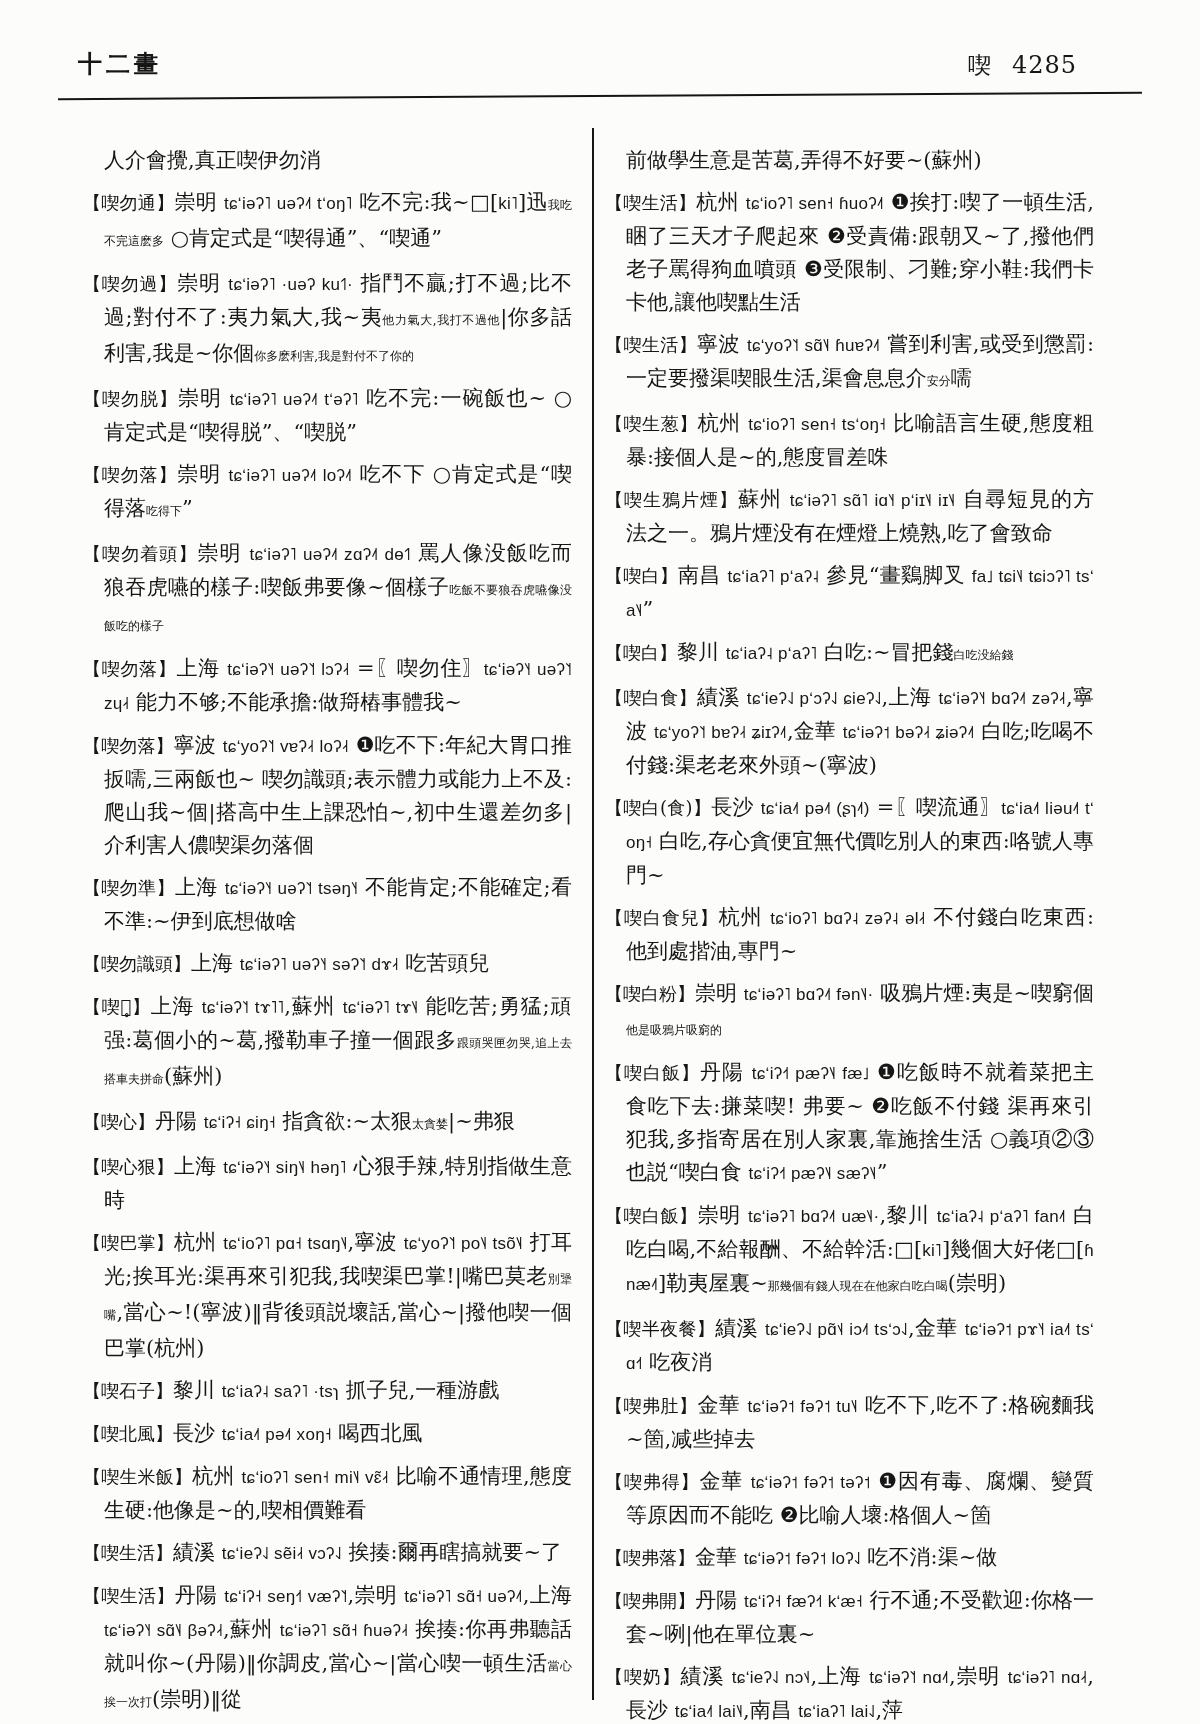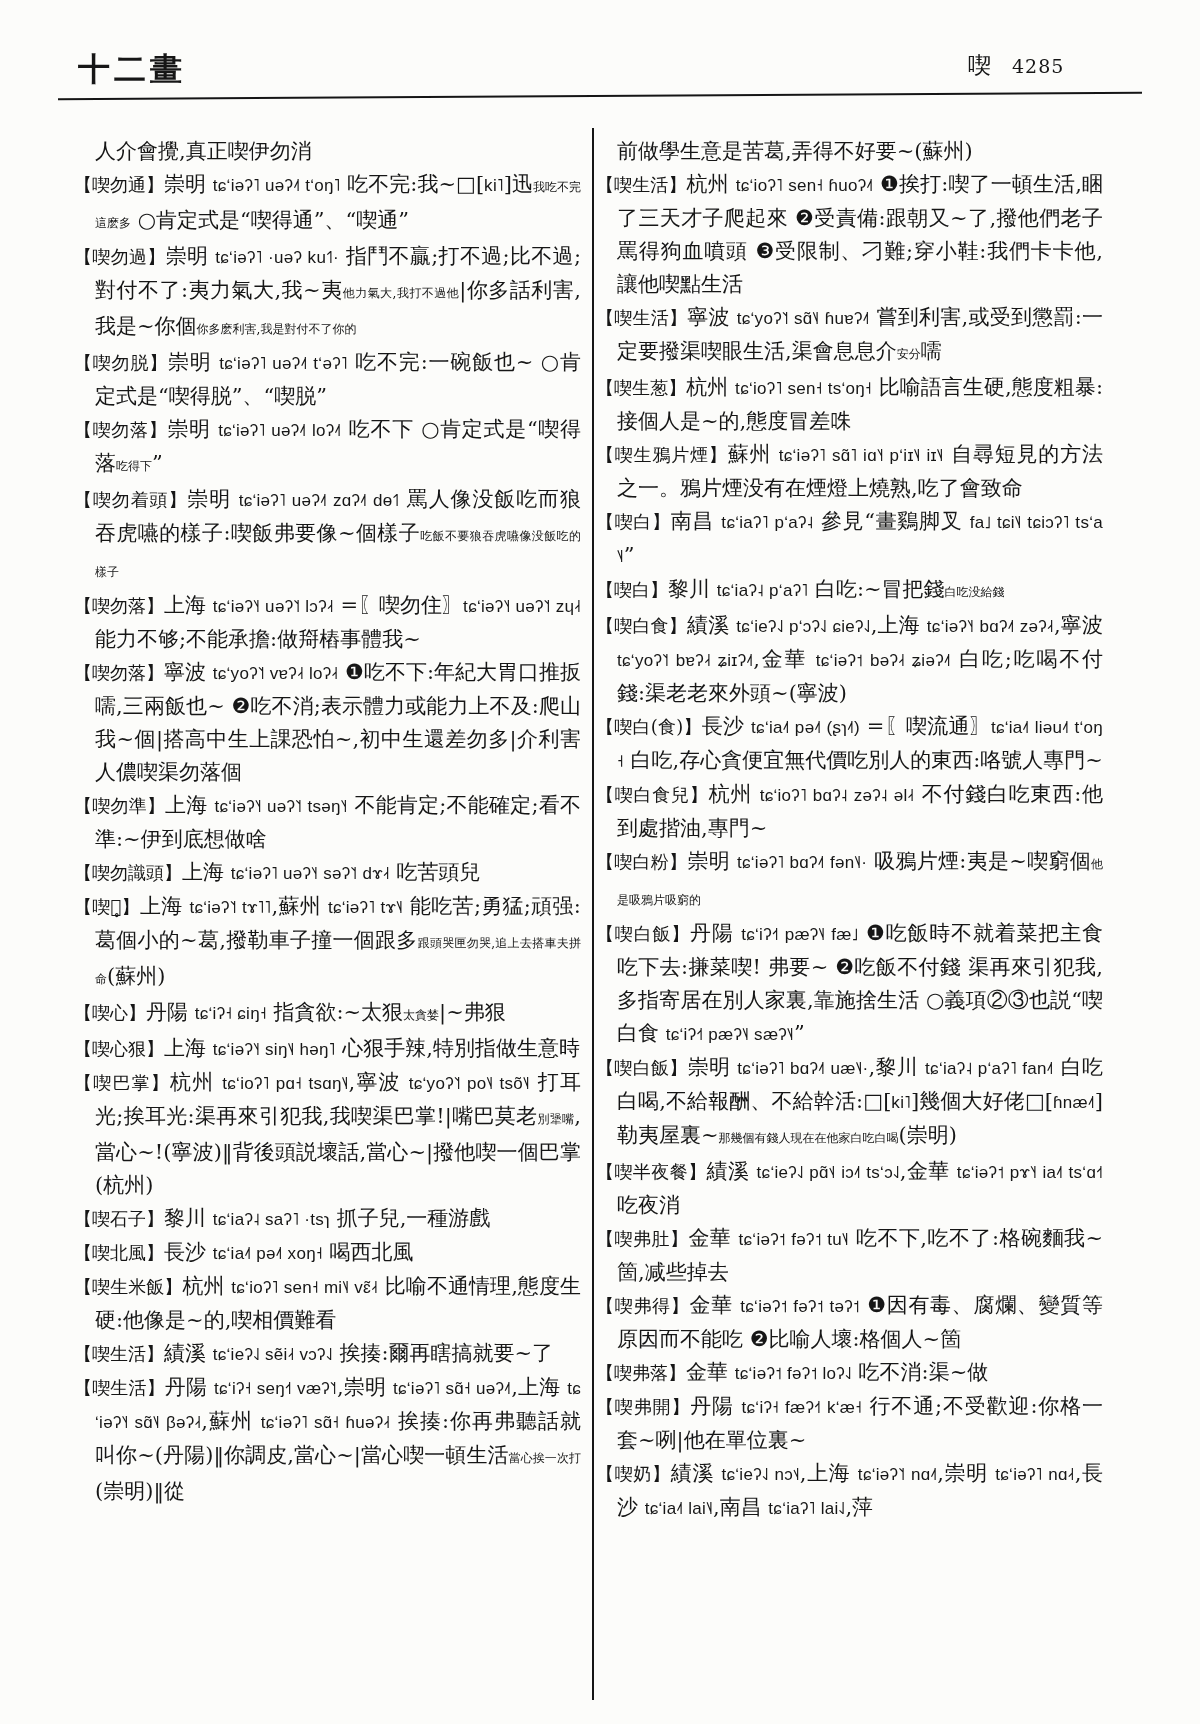--- a/index.html
+++ b/index.html
@@ -5,40 +5,40 @@
   html,body{margin:0;padding:0;}
   body{
     width:1200px;height:1724px;
     background:#fcfcfa;
     position:relative;
     font-family:"DejaVu Serif", serif;
     color:#161616;
   }
   .hdr-left{
     position:absolute;top:48px;left:78px;
-    font-size:32px;font-weight:bold;letter-spacing:4px;
+    font-size:24px;font-weight:bold;letter-spacing:4px;
   }
   .hdr-right{
     position:absolute;top:50px;left:968px;
     font-size:23px;letter-spacing:1px;
   }
-  .hdr-right .pageno{margin-left:20px;font-size:19px;text-align:right;}
+  .hdr-right .pageno{margin-left:20px;font-size:24px;text-align:right;}
   .rule{
     position:absolute;top:95px;left:58px;width:1084px;height:2px;
     background:#151515;transform:rotate(-0.35deg);
   }
   .divider{
     position:absolute;left:592px;top:128px;width:2px;height:1572px;
     background:#151515;
   }
   .col{position:absolute;top:135px;width:507px;}
   .col-left{left:74px;}
   .col-right{left:596px;}
   p.para{
-    margin:0;padding:0;
+    margin:9px;padding:0;
     text-align:justify;
     line-height:33px;
     font-size:21px;
     word-break:break-all;
   }
   p.entry{padding-left:21px;text-indent:-21px;}
   p.cont{padding-left:21px;}
   .r-h{font-size:18px;}
   .r-c{font-size:21px;}
   .r-i{font-family:Liberation Sans, sans-serif;font-size:17px;letter-spacing:0.3px;}
@@ -55,21 +55,21 @@
   <div class="rule"></div>
   <div class="divider"></div>
   <div class="col col-left" id="col-left">
       <p class="para cont"><span class="r-c">人介會攪,真正喫伊勿消</span></p>
       <p class="para entry"><span class="r-h">【喫勿通】</span><span class="r-c">崇明 </span><span class="r-i">tɕʻiəʔ˥ uəʔ˨˦ tʻoŋ˥</span><span class="r-c"> 吃不完:我~□[</span><span class="r-i">ki˥</span><span class="r-c">]迅</span><span class="r-s">我吃不完這麽多</span><span class="r-c"> ○肯定式是“喫得通”、“喫通”</span></p>
       <p class="para entry"><span class="r-h">【喫勿過】</span><span class="r-c">崇明 </span><span class="r-i">tɕʻiəʔ˥ ·uəʔ ku˦˥·</span><span class="r-c"> 指鬥不贏;打不過;比不過;對付不了:夷力氣大,我~夷</span><span class="r-s">他力氣大,我打不過他</span><span class="r-c">|你多話利害,我是~你個</span><span class="r-s">你多麽利害,我是對付不了你的</span></p>
       <p class="para entry"><span class="r-h">【喫勿脱】</span><span class="r-c">崇明 </span><span class="r-i">tɕʻiəʔ˥ uəʔ˨˦ tʻəʔ˥</span><span class="r-c"> 吃不完:一碗飯也~ ○肯定式是“喫得脱”、“喫脱”</span></p>
       <p class="para entry"><span class="r-h">【喫勿落】</span><span class="r-c">崇明 </span><span class="r-i">tɕʻiəʔ˥ uəʔ˨˦ loʔ˨˦</span><span class="r-c"> 吃不下 ○肯定式是“喫得落</span><span class="r-s">吃得下</span><span class="r-c">”</span></p>
       <p class="para entry"><span class="r-h">【喫勿着頭】</span><span class="r-c">崇明 </span><span class="r-i">tɕʻiəʔ˥ uəʔ˨˦ zɑʔ˨˦ dɵ˦˥</span><span class="r-c"> 罵人像没飯吃而狼吞虎嚥的樣子:喫飯弗要像~個樣子</span><span class="r-s">吃飯不要狼吞虎嚥像没飯吃的樣子</span></p>
       <p class="para entry"><span class="r-h">【喫勿落】</span><span class="r-c">上海 </span><span class="r-i">tɕʻiəʔ˥˧ uəʔ˥˦ lɔʔ˨˧</span><span class="r-c"> =〖喫勿住〗</span><span class="r-i">tɕʻiəʔ˥˧ uəʔ˥˦ zɥ˨˧</span><span class="r-c"> 能力不够;不能承擔:做搿樁事體我~</span></p>
-      <p class="para entry"><span class="r-h">【喫勿落】</span><span class="r-c">寧波 </span><span class="r-i">tɕʻyoʔ˥˦ vɐʔ˨˧ loʔ˨˧</span><span class="r-c"> ❶吃不下:年紀大胃口推扳嚅,三兩飯也~ ❷吃不消;表示體力或能力上不及:爬山我~個|搭高中生上課恐怕~,初中生還差勿多|介利害人儂喫渠勿落個</span></p>
+      <p class="para entry"><span class="r-h">【喫勿落】</span><span class="r-c">寧波 </span><span class="r-i">tɕʻyoʔ˥˦ vɐʔ˨˧ loʔ˨˧</span><span class="r-c"> ❶吃不下:年紀大胃口推扳嚅,三兩飯也~ 喫勿識頭;表示體力或能力上不及:爬山我~個|搭高中生上課恐怕~,初中生還差勿多|介利害人儂喫渠勿落個</span></p>
       <p class="para entry"><span class="r-h">【喫勿準】</span><span class="r-c">上海 </span><span class="r-i">tɕʻiəʔ˥˧ uəʔ˥˦ tsəŋ˥˧</span><span class="r-c"> 不能肯定;不能確定;看不準:~伊到底想做啥</span></p>
       <p class="para entry"><span class="r-h">【喫勿識頭】</span><span class="r-c">上海 </span><span class="r-i">tɕʻiəʔ˥ uəʔ˥˧ səʔ˥˦ dɤ˨˧</span><span class="r-c"> 吃苦頭兒</span></p>
       <p class="para entry"><span class="r-h">【喫斗̥】</span><span class="r-c">上海 </span><span class="r-i">tɕʻiəʔ˥˦ tɤ˥˥</span><span class="r-c">,蘇州 </span><span class="r-i">tɕʻiəʔ˥ tɤ˥˨</span><span class="r-c"> 能吃苦;勇猛;頑强:葛個小的~葛,撥勒車子撞一個跟多</span><span class="r-s">跟頭哭匣勿哭,追上去搭車夫拼命</span><span class="r-c">(蘇州)</span></p>
       <p class="para entry"><span class="r-h">【喫心】</span><span class="r-c">丹陽 </span><span class="r-i">tɕʻiʔ˧ ɕiŋ˧</span><span class="r-c"> 指貪欲:~太狠</span><span class="r-s">太貪婪</span><span class="r-c">|~弗狠</span></p>
       <p class="para entry"><span class="r-h">【喫心狠】</span><span class="r-c">上海 </span><span class="r-i">tɕʻiəʔ˥˧ siŋ˥˨ həŋ˥</span><span class="r-c"> 心狠手辣,特別指做生意時</span></p>
       <p class="para entry"><span class="r-h">【喫巴掌】</span><span class="r-c">杭州 </span><span class="r-i">tɕʻioʔ˥ pɑ˧ tsɑŋ˥˨</span><span class="r-c">,寧波 </span><span class="r-i">tɕʻyoʔ˥˦ po˥˨ tsõ˥˨</span><span class="r-c"> 打耳光;挨耳光:渠再來引犯我,我喫渠巴掌!|嘴巴莫老</span><span class="r-s">別犟嘴</span><span class="r-c">,當心~!(寧波)‖背後頭説壞話,當心~|撥他喫一個巴掌(杭州)</span></p>
       <p class="para entry"><span class="r-h">【喫石子】</span><span class="r-c">黎川 </span><span class="r-i">tɕʻiaʔ˨ saʔ˥ ·tsɿ</span><span class="r-c"> 抓子兒,一種游戲</span></p>
       <p class="para entry"><span class="r-h">【喫北風】</span><span class="r-c">長沙 </span><span class="r-i">tɕʻia˨˦ pə˨˦ xoŋ˧</span><span class="r-c"> 喝西北風</span></p>
       <p class="para entry"><span class="r-h">【喫生米飯】</span><span class="r-c">杭州 </span><span class="r-i">tɕʻioʔ˥ sen˧ mi˥˨ vɛ̃˨˧</span><span class="r-c"> 比喻不通情理,態度生硬:他像是~的,喫相價難看</span></p>
       <p class="para entry"><span class="r-h">【喫生活】</span><span class="r-c">績溪 </span><span class="r-i">tɕʻieʔ˨˩ sẽi˨˧ vɔʔ˨˩</span><span class="r-c"> 挨揍:爾再瞎搞就要~了</span></p>

